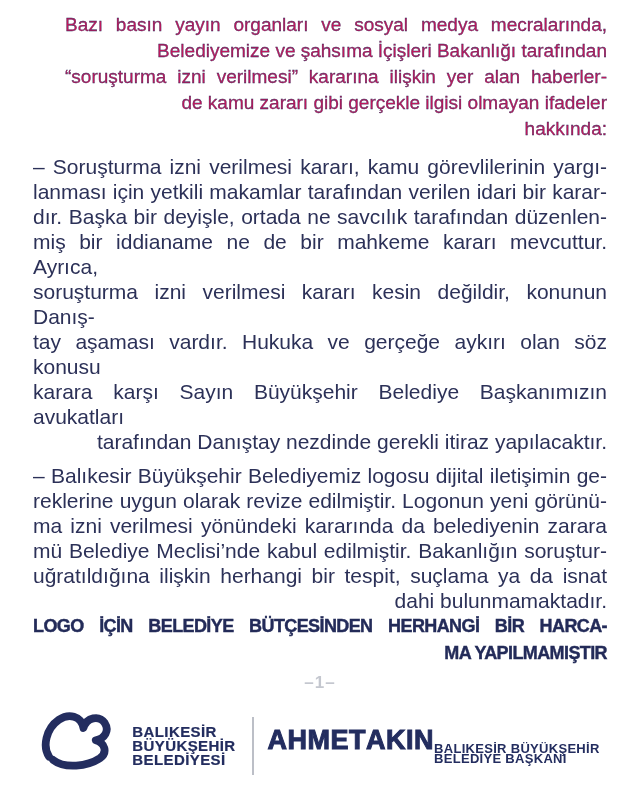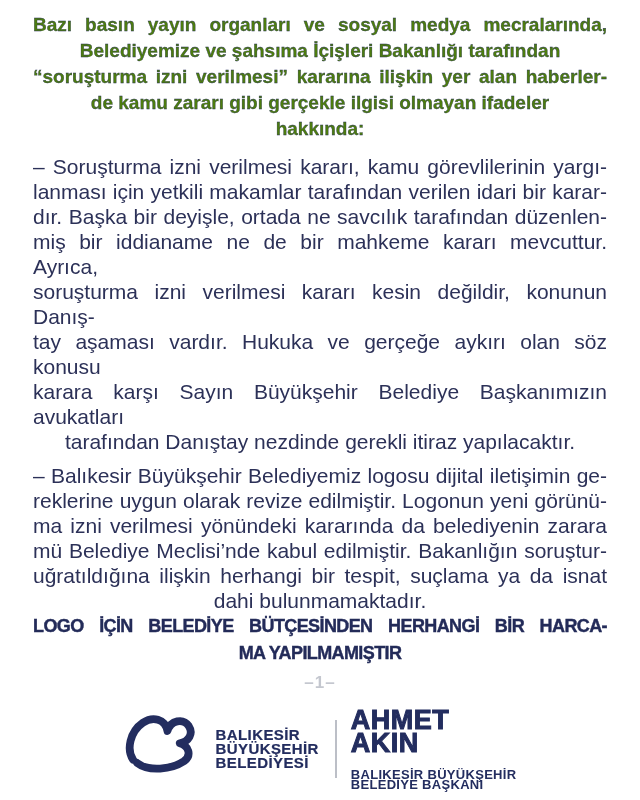--- a/index.html
+++ b/index.html
@@ -13,48 +13,48 @@
     position:relative; width:640px; height:800px;
     padding:0 33px; background:#ffffff;
   }
   .title {
     margin-top:42px;
     font-size:50px; line-height:50px; font-weight:bold;
     letter-spacing:0.5px; color:#1f2857;
     -webkit-text-stroke:1.4px #1f2857;
     white-space:nowrap;
   }
-  .intro { margin-top:12px; font-weight:bold; color:#4d7c0f; }
+  .intro { margin-top:12px; font-weight:normal; color:#be185d;margin-left:32px; }
   .intro .tline { font-size:19px; line-height:26px; -webkit-text-stroke:0.3px #262e5a; }
   .para { color:#2c3158; }
   .para-1 { margin-top:12px; }
   .para-2 { margin-top:9px; }
   .para .tline { font-size:21px; line-height:25px; }
   .closing { margin-top:0; font-weight:bold; color:#232b59; }
   .closing .tline { font-size:18px; line-height:27px; letter-spacing:-0.6px; -webkit-text-stroke:0.4px #232b59; }
-  .tline { text-align:center; white-space:nowrap; }
+  .tline { text-align:right; white-space:nowrap; }
   .jline { white-space:normal; text-align:justify; text-align-last:justify; }
   .page-number {
     margin-top:6px; text-align:center;
     font-size:17px; font-weight:bold; color:#c4c7cf; letter-spacing:1px;
   }
   .footer {
     margin-top:16px;
     display:flex; align-items:center; justify-content:center;
   }
   .heart-logo { width:82px; height:74px; flex:0 0 auto; }
   .muni-name {
     margin-left:10px; font-weight:bold; color:#232d5f;
     font-size:15px; line-height:14px; letter-spacing:0.4px;
     -webkit-text-stroke:0.2px #232d5f;
   }
   .v-divider {
     width:2px; height:58px; background:#bcbfc7; margin:0 14px 0 16px; flex:0 0 auto;
   }
-  .mayor-block { display:flex; flex-direction:column; align-items:flex-start; }
+  .mayor-block { display:flex; align-items:flex-start; }
   .mayor-name {
     font-size:27px; line-height:23px; font-weight:bold; color:#232d5f;
     letter-spacing:0.5px; -webkit-text-stroke:1px #232d5f;
   }
   .mayor-title {
     margin-top:15px; font-size:13px; line-height:9.5px; font-weight:bold;
     color:#232d5f; letter-spacing:0.3px;
   }
 </style>
 </head>

